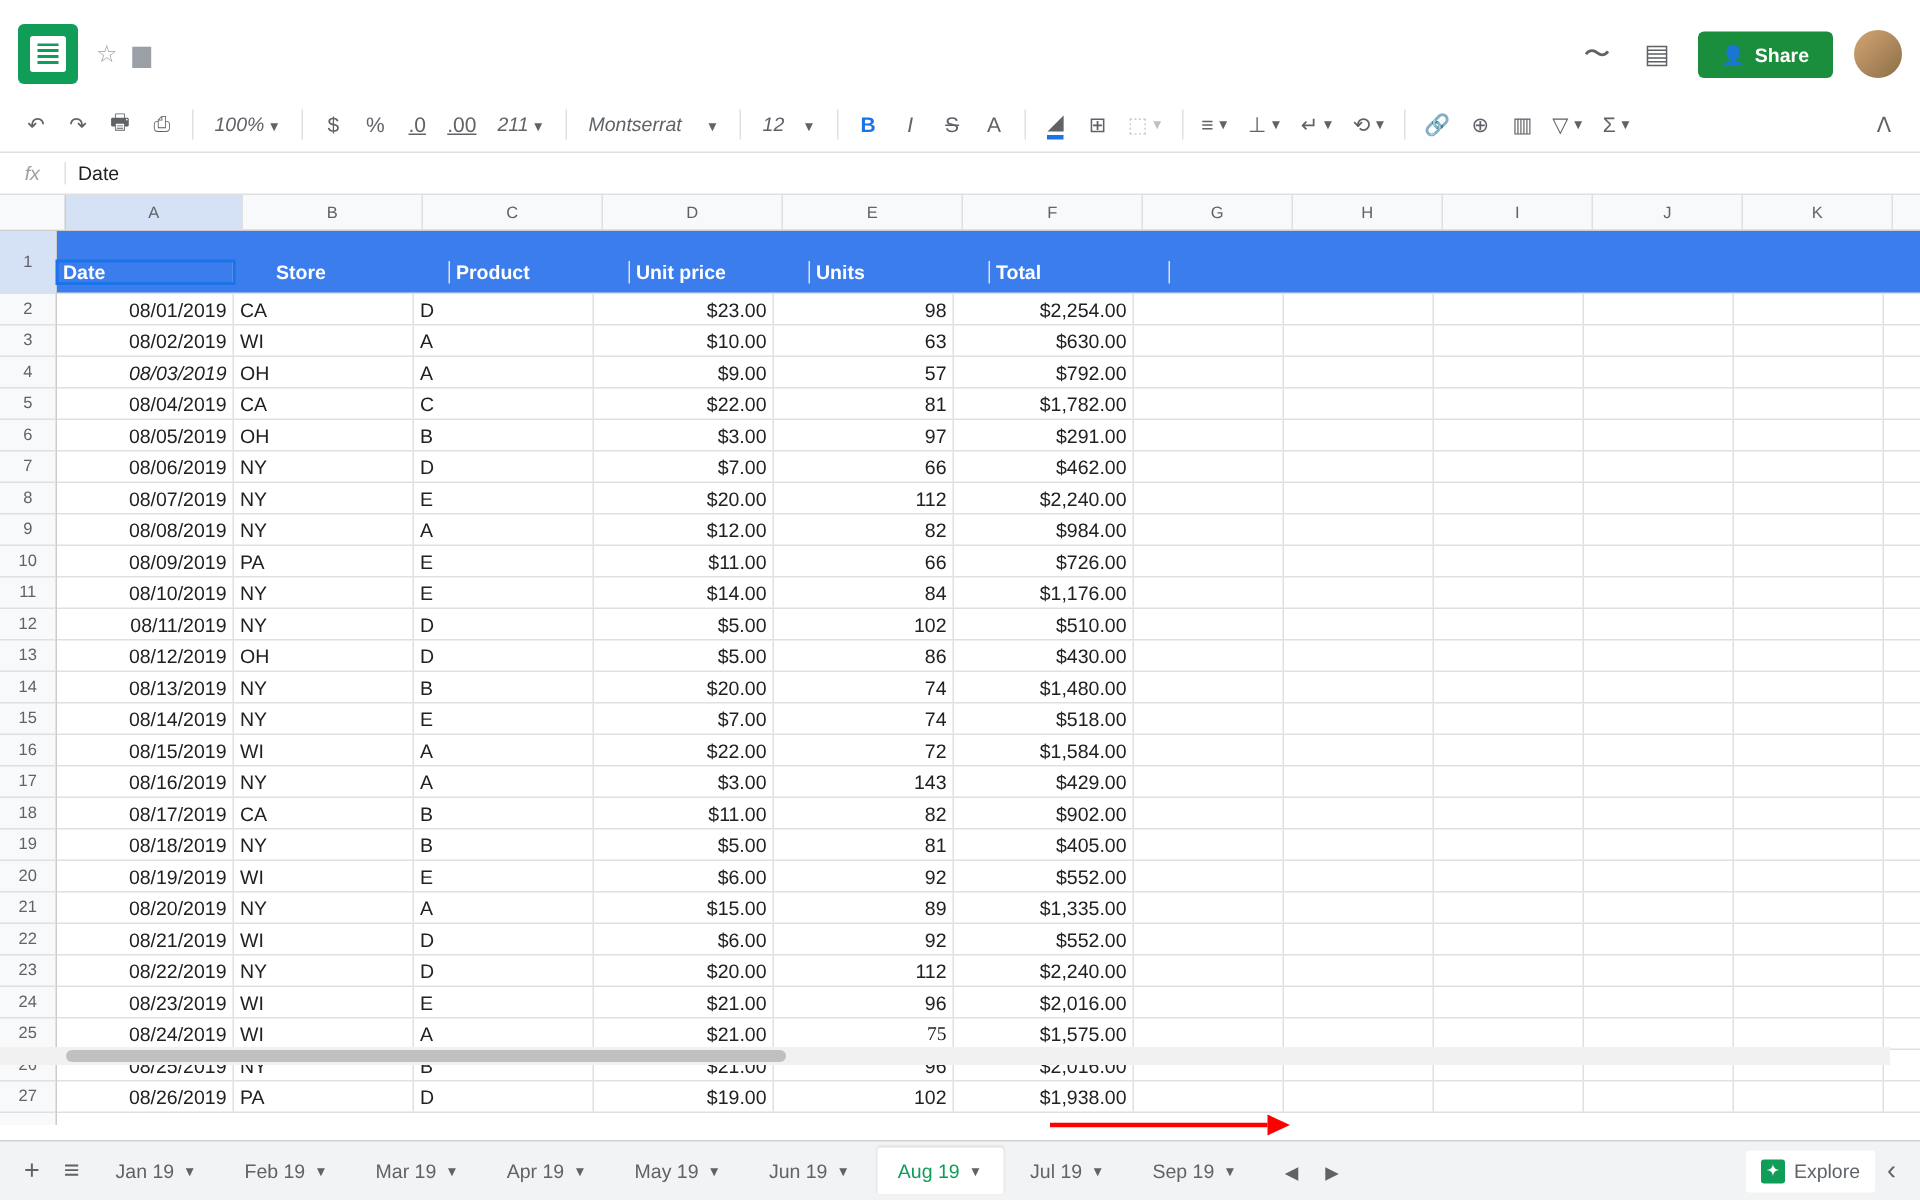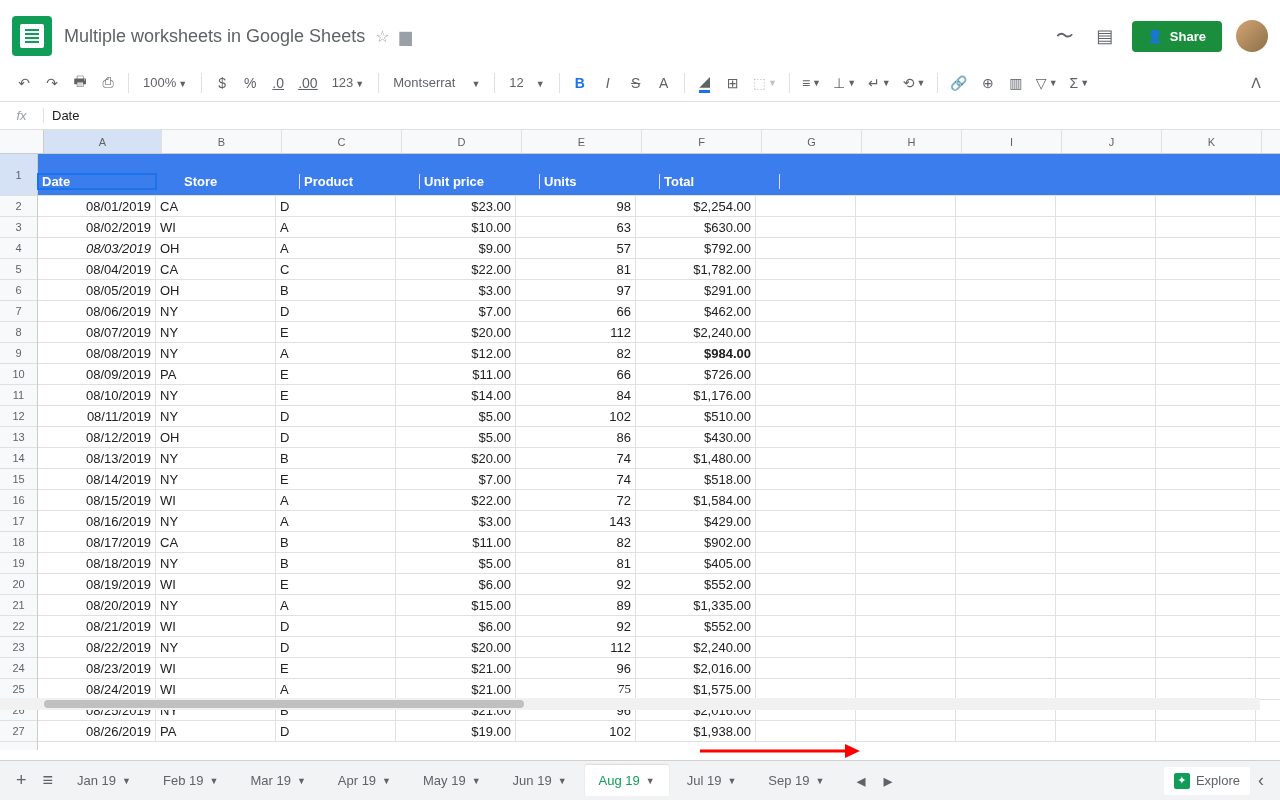--- a/index.html
+++ b/index.html
@@ -14,21 +14,21 @@
 .menubar { display: flex; gap: 16px; margin-top: 4px; font-size: 14px; color: #5f6368; align-items: center; }
 .menubar span { cursor: pointer; }
 .saved { text-decoration: underline; margin-left: 12px; }
 .header-right { display: flex; align-items: center; gap: 14px; }
 .icon-btn { width: 26px; height: 26px; display:flex;align-items:center;justify-content:center;color:#5f6368;cursor:pointer;font-size:18px; }
 .share-btn { background: #1a8e3d; color: #fff; padding: 8px 16px; border-radius: 4px; display: flex; align-items: center; gap: 6px; font-weight: bold; cursor:pointer; }
 .avatar { width: 32px; height: 32px; border-radius: 50%; background: linear-gradient(135deg,#d4a574,#8b6f47); }
 .toolbar { display: flex; align-items: center; padding: 4px 12px; border-bottom: 1px solid #e0e0e0; height: 38px; gap: 4px; }
 .tb-btn { min-width: 24px; height: 26px; display:flex;align-items:center;justify-content:center;color:#5f6368;cursor:pointer;padding:0 4px;font-size:14px; }
 .tb-sep { width: 1px; height: 20px; background: #e0e0e0; margin: 0 4px; }
-.tb-text { font-size: 13px; color: #5f6368; padding: 0 6px; }
+.tb-text { font-size: 13px; color: #5f6368; padding: 0 6px; font-style: italic; }
 .dropdown-arrow { font-size: 9px; color: #5f6368; margin-left: 2px; }
 .bold-active { color: #1a73e8; font-weight: bold; }
 .underline-blue { border-bottom: 3px solid #1a73e8; padding-bottom:1px; }
 .collapse-btn { margin-left: auto; }
 .formula-bar { display: flex; align-items: center; border-bottom: 1px solid #e0e0e0; height: 28px; }
 .fx-label { width: 44px; text-align: center; font-style: italic; color: #9aa0a6; border-right: 1px solid #e0e0e0; font-size: 13px; }
 .formula-input { padding: 0 8px; font-size: 13px; }
 .grid-area { height: 620px; overflow: hidden; position: relative; }
 .col-headers { display: flex; height: 24px; border-bottom: 1px solid #ccc; background: #f8f9fa; }
 .corner { width: 44px; border-right: 1px solid #ccc; background: #f8f9fa; }
@@ -59,21 +59,20 @@
 </style>
 </head>
 <body>
 
 <div class="header">
   <div class="logo">
       <div class="logo-inner"></div>
     </div>
   <div class="title-area">
     <div class="doc-title">
-      <span>Multiple worksheets in Google Sheets</span>
       <span class="star-icon">☆</span>
       <span class="folder-icon">▆</span>
     </div>
   </div>
   <div class="header-right">
     <div class="icon-btn">〜</div>
     <div class="icon-btn">▤</div>
     <div class="share-btn">
       <span>👤</span>
       <span>Share</span>
@@ -87,21 +86,21 @@
   <div class="tb-btn">↷</div>
   <div class="tb-btn">🖶</div>
   <div class="tb-btn">⎙</div>
   <div class="tb-sep"></div>
   <div class="tb-text"><span>100%</span><span class="dropdown-arrow">▼</span></div>
   <div class="tb-sep"></div>
   <div class="tb-btn">$</div>
   <div class="tb-btn">%</div>
   <div class="tb-btn" style="text-decoration:underline">.0</div>
   <div class="tb-btn" style="text-decoration:underline">.00</div>
-  <div class="tb-text"><span>123</span><span class="dropdown-arrow">▼</span></div>
+  <div class="tb-text"><span>211</span><span class="dropdown-arrow">▼</span></div>
   <div class="tb-sep"></div>
   <div class="tb-text" style="min-width:80px"><span>Montserrat</span><span class="dropdown-arrow" style="margin-left:16px">▼</span></div>
   <div class="tb-sep"></div>
   <div class="tb-text"><span>12</span><span class="dropdown-arrow" style="margin-left:12px">▼</span></div>
   <div class="tb-sep"></div>
   <div class="tb-btn bold-active">B</div>
   <div class="tb-btn">
       <i>I</i>
     </div>
   <div class="tb-btn">
@@ -282,21 +281,21 @@
           <div class="cell" style="width: 100px;"></div>
           <div class="cell" style="width: 100px;"></div>
           <div class="cell" style="width: 100px;"></div>
         </div>
         <div class="row">
           <div class="cell right" style="width: 118px;">08/08/2019</div>
           <div class="cell" style="width: 120px;">NY</div>
           <div class="cell" style="width: 120px;">A</div>
           <div class="cell right" style="width: 120px;">$12.00</div>
           <div class="cell right" style="width: 120px;">82</div>
-          <div class="cell right" style="width: 120px; font-weight: bold;">$984.00</div>
+          <div class="cell right" style="width: 120px;">$984.00</div>
           <div class="cell" style="width: 100px;"></div>
           <div class="cell" style="width: 100px;"></div>
           <div class="cell" style="width: 100px;"></div>
           <div class="cell" style="width: 100px;"></div>
           <div class="cell" style="width: 100px;"></div>
         </div>
         <div class="row">
           <div class="cell right" style="width: 118px;">08/09/2019</div>
           <div class="cell" style="width: 120px;">PA</div>
           <div class="cell" style="width: 120px;">E</div>

